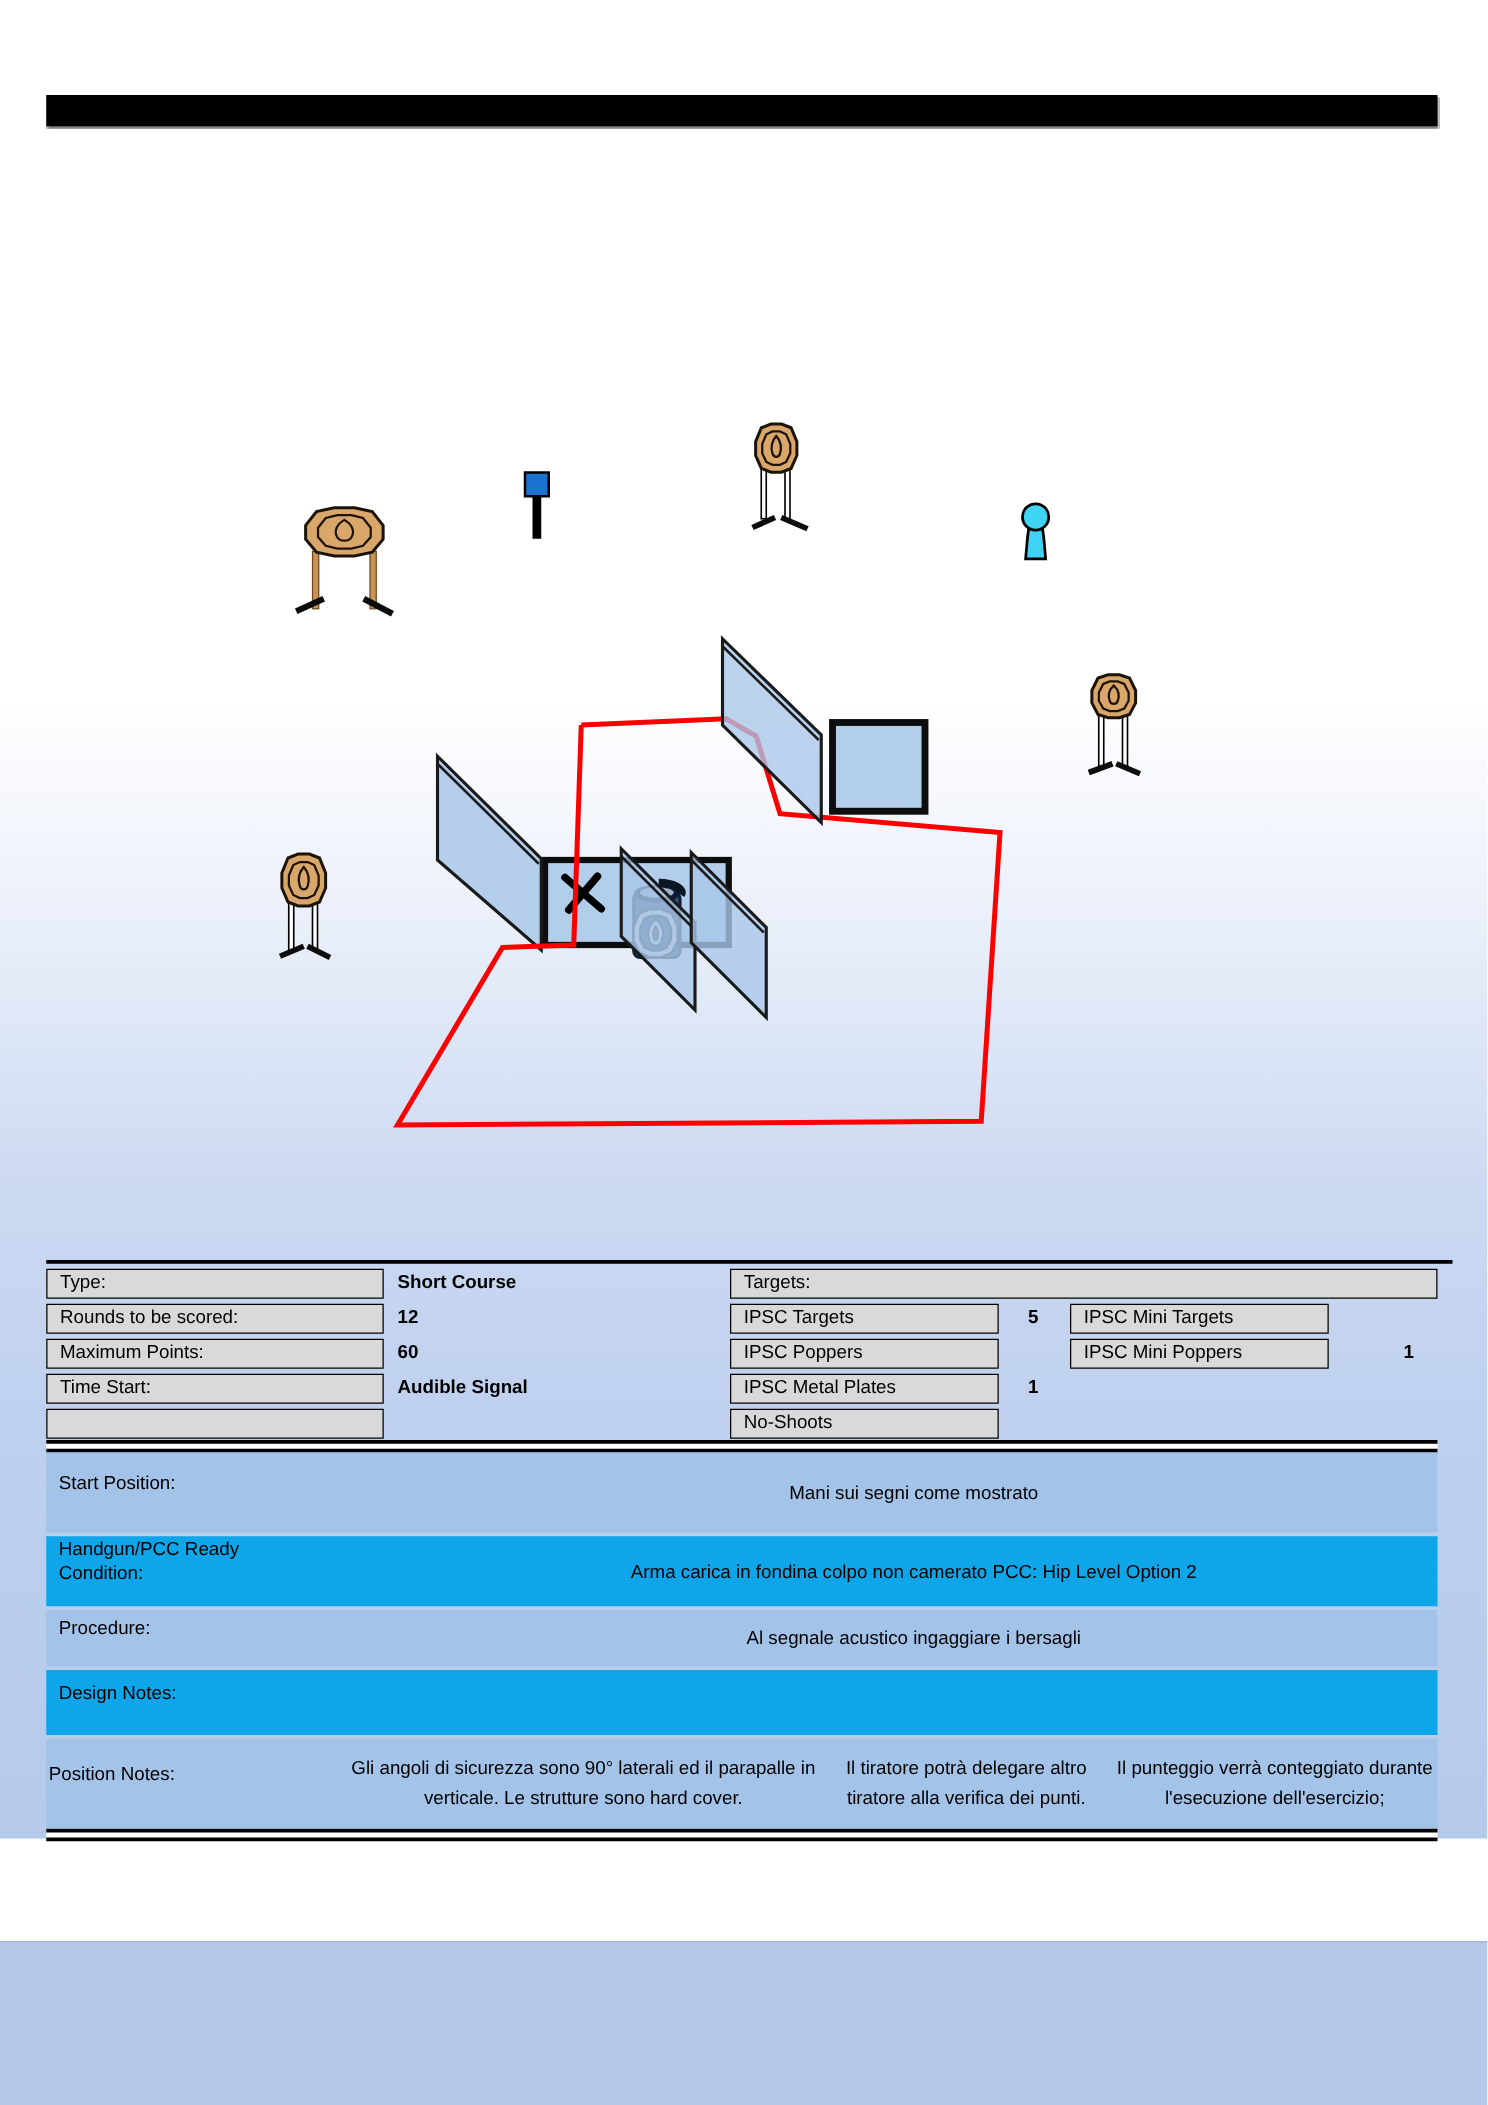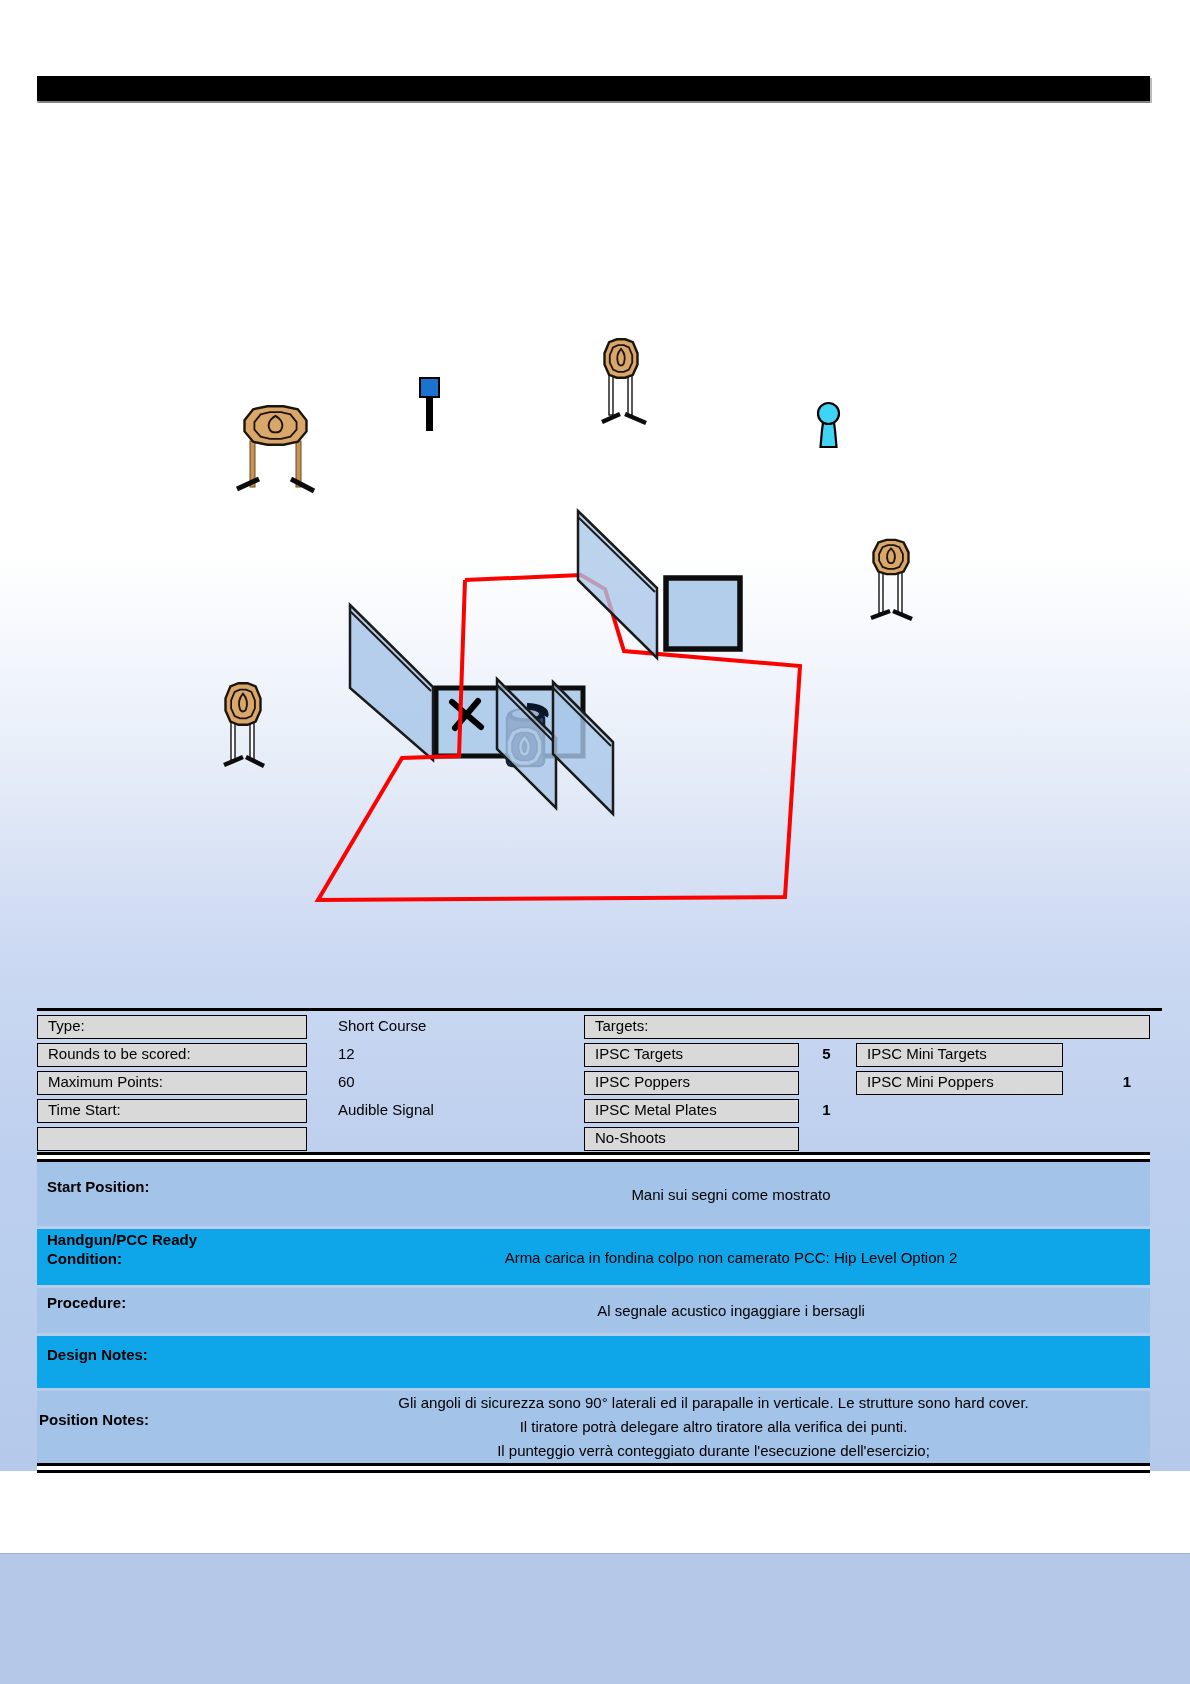--- a/index.html
+++ b/index.html
@@ -25,39 +25,39 @@
   #diagram-svg{left:0;top:0;width:1190px;height:1684px;z-index:2;}
 
   
   #info-table{
     left:37px;top:1008px;width:1113px;height:148px;
     border-top:3px solid #000;z-index:4;font-size:15px;padding-left:12px;
   }
   .trow{position:absolute;left:0;width:1113px;height:24px;}
   .cell{position:absolute;height:24px;line-height:21px;box-sizing:border-box;white-space:nowrap;overflow:hidden;}
   .gray{background:#d9d9d9;border:1.5px solid #000;padding-left:10px;line-height:20px;}
-  .val{font-weight:normal;padding-left:6px;margin-left:20px;}
+  .val{font-weight:bold;padding-left:6px;}
   .num{font-weight:bold;text-align:center;padding:0;}
   .cl  {left:0;width:270px;}
   .cv  {left:275px;width:270px;}
   .crl {left:547px;width:215px;}
   .crv1{left:765px;width:49px;}
   .crl2{left:819px;width:207px;}
   .crv2{left:1067px;width:46px;}
   .crh {left:547px;width:566px;}
 
   
   #sections{left:37px;top:1152px;width:1113px;height:321px;z-index:4;font-size:15px;}
   .divider{position:absolute;left:0;width:1113px;height:4px;border-top:3px solid #000;border-bottom:3px solid #000;box-sizing:content-box;background:#fff;}
   .srow{position:absolute;left:0;width:1113px;box-sizing:border-box;}
   .srow.blue{background:#a4c3e9;}
   .srow.grayrow{background:#0ea5e9;}
-  .slabel{position:absolute;left:10px;top:0;bottom:16px;width:240px;display:flex;align-items:center;font-weight:bold;line-height:19px;}
+  .slabel{position:absolute;left:10px;top:0;bottom:16px;width:240px;display:flex;align-items:center;font-weight:normal;line-height:19px;}
   .svalue{position:absolute;left:275px;right:0;top:0;bottom:0;display:flex;align-items:center;justify-content:center;text-align:center;}
-  .svalue.multi{flex-direction:column;justify-content:center;line-height:24px;}
+  .svalue.multi{flex-direction:row;justify-content:center;line-height:24px;}
 </style>
 </head>
 <body>
 
 <div id="bg-gradient" class="abs"></div>
 <div id="bg-bottom-white" class="abs"></div>
 <div id="bg-bottom-band" class="abs"></div>
 <div id="header-bar" class="abs"></div>
 
 <svg id="diagram-svg" class="abs" viewBox="0 0 1190 1684">

